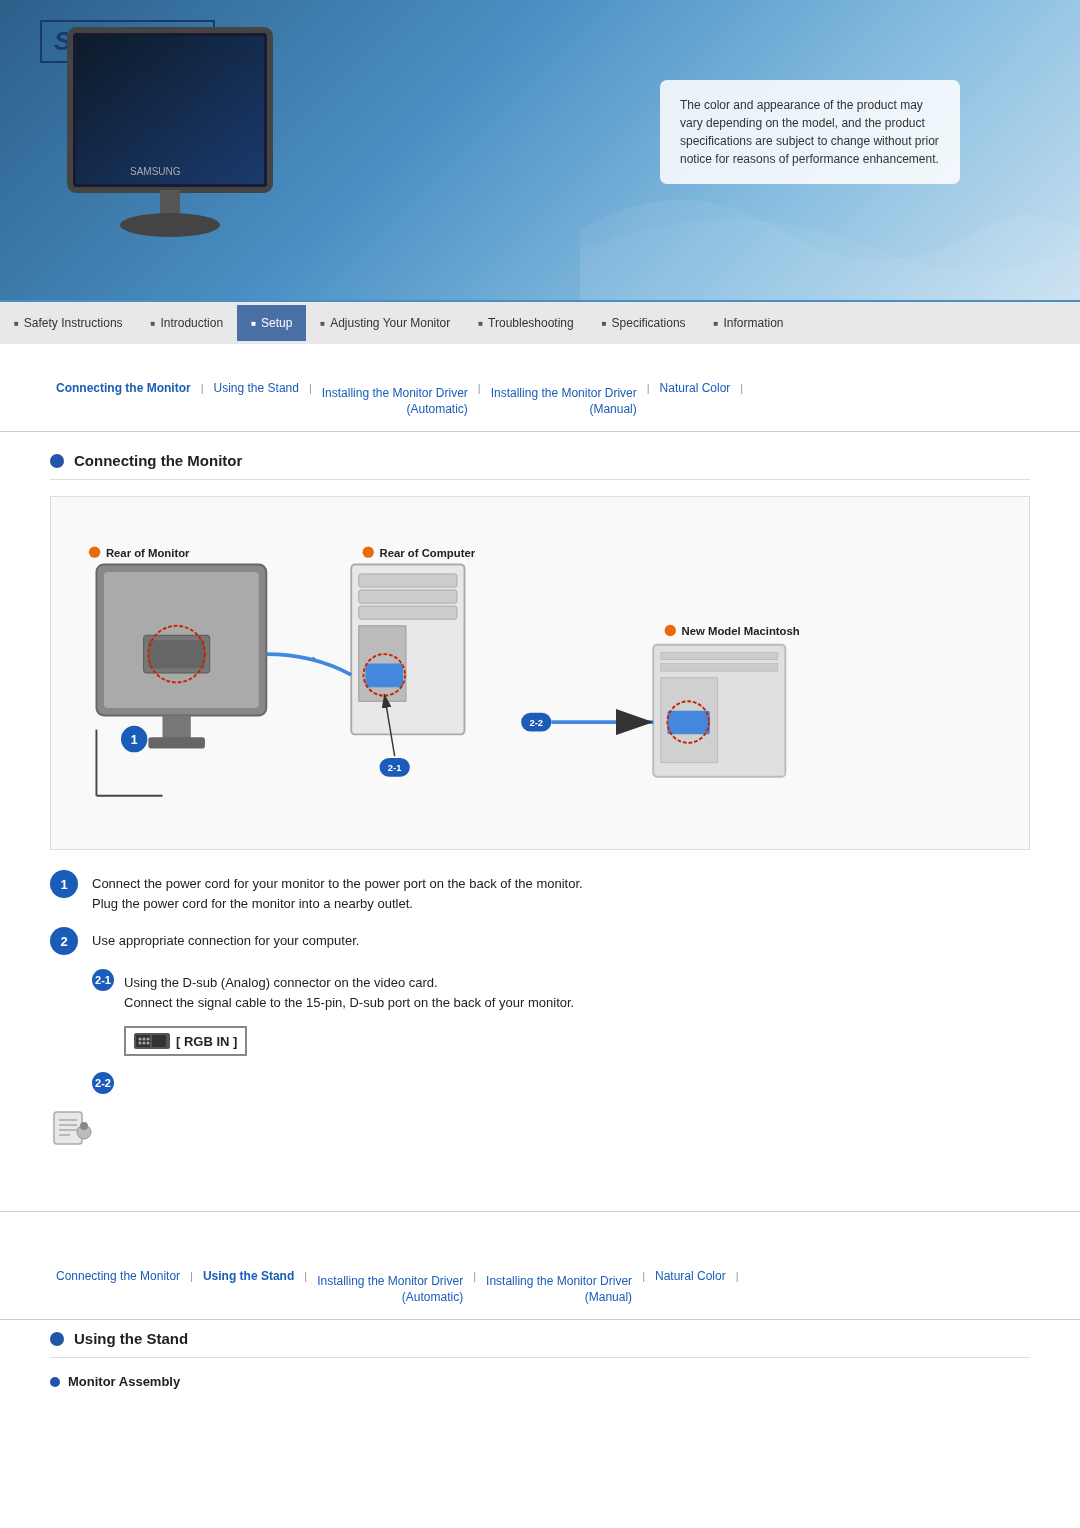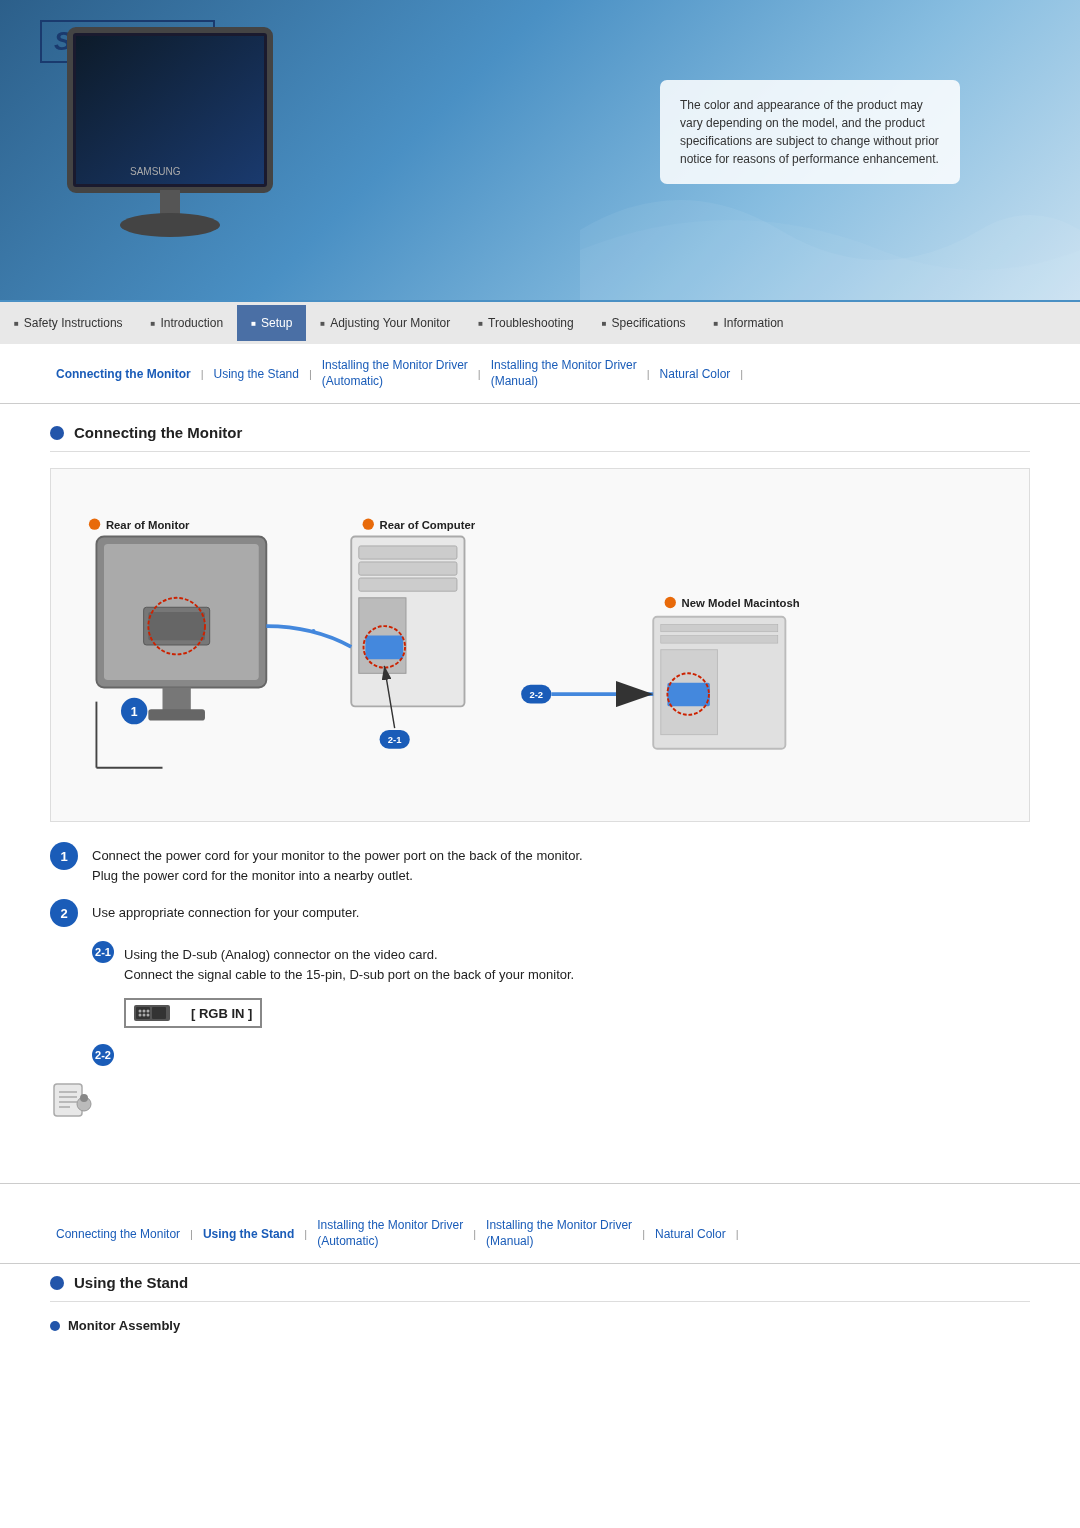--- a/index.html
+++ b/index.html
@@ -108,22 +108,23 @@
     .sub-nav-item.active {
       font-weight: bold;
       color: #1a5cb8;
     }
     .sub-nav-separator {
       color: #999;
       margin: 0 4px;
       font-size: 11px;
     }
     .sub-nav-item.multiline {
-      text-align: left;
+      text-align: right;
       line-height: 1.3;
+      margin-top: 28px;
     }
 
     
     .section {
       padding: 20px 50px;
     }
     .section-title-row {
       display: flex;
       align-items: center;
       margin-bottom: 16px;
@@ -204,21 +205,21 @@
     }
     .rgb-in-box {
       display: inline-flex;
       align-items: center;
       border: 2px solid #888;
       padding: 3px 8px;
       margin: 6px 0;
       font-size: 13px;
       font-weight: bold;
       color: #222;
-      gap: 21px;
+      gap: 6px;
       justify-content: flex-end;
     }
 
     
     .note-row {
       display: flex;
       align-items: flex-start;
       gap: 14px;
       margin-top: 10px;
       margin-bottom: 10px;

